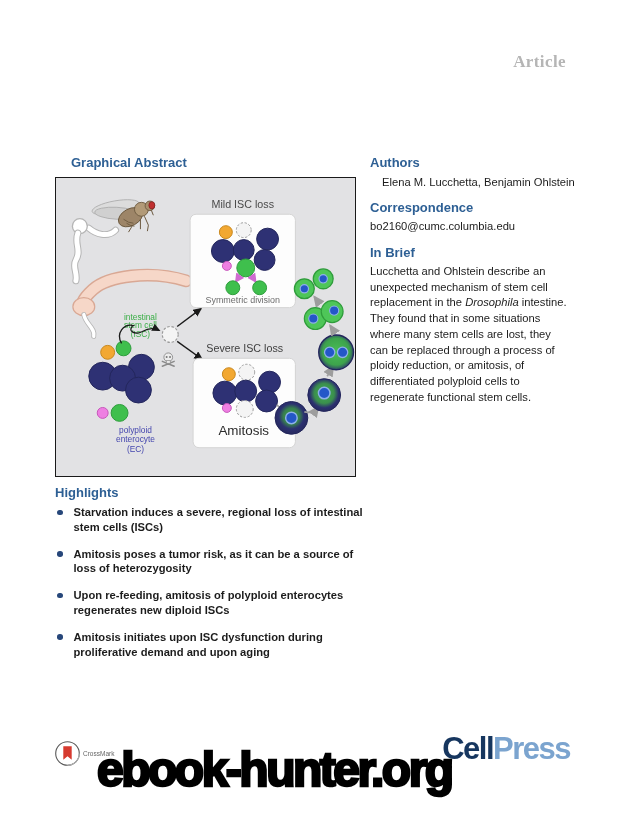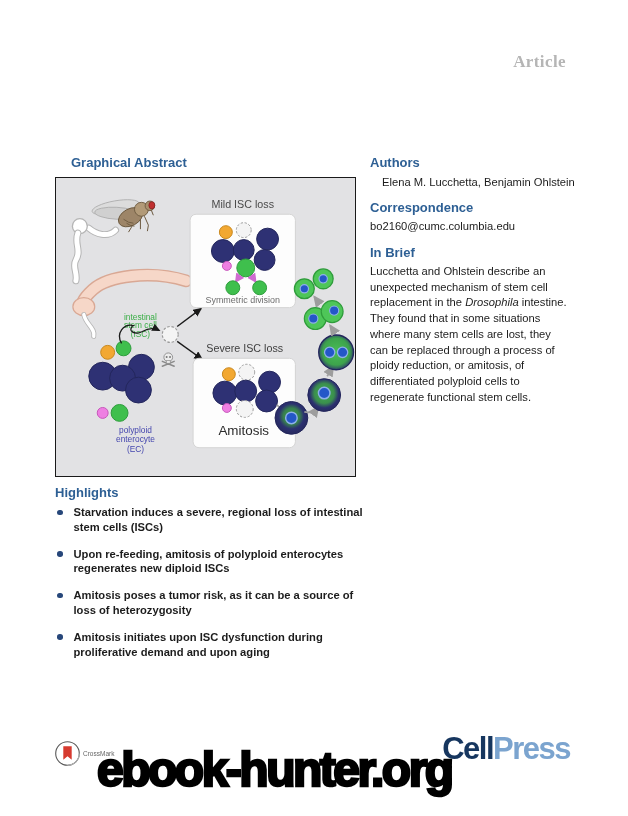--- a/index.html
+++ b/index.html
@@ -218,25 +218,25 @@
   <div class="abs rc" id="inbrief-text"><span>Lucchetta and Ohlstein describe an unexpected mechanism of stem cell replacement in the </span><span class="it">Drosophila</span><span> intestine. They found that in some situations where many stem cells are lost, they can be replaced through a process of ploidy reduction, or amitosis, of differentiated polyploid cells to regenerate functional stem cells.</span></div>
 
   <div class="abs sec-head" id="hl-heading">Highlights</div>
   <div class="abs" id="hl-list">
     <div class="hl-item">
       <span class="hl-dot"></span>
       <span class="hl-text">Starvation induces a severe, regional loss of intestinal stem cells (ISCs)</span>
     </div>
     <div class="hl-item">
       <span class="hl-dot"></span>
+      <span class="hl-text">Amitosis poses a tumor risk, as it can be a source of loss of heterozygosity</span>
+    </div>
+    <div class="hl-item">
+      <span class="hl-dot"></span>
       <span class="hl-text">Upon re-feeding, amitosis of polyploid enterocytes regenerates new diploid ISCs</span>
-    </div>
-    <div class="hl-item">
-      <span class="hl-dot"></span>
-      <span class="hl-text">Amitosis poses a tumor risk, as it can be a source of loss of heterozygosity</span>
     </div>
     <div class="hl-item">
       <span class="hl-dot"></span>
       <span class="hl-text">Amitosis initiates upon ISC dysfunction during proliferative demand and upon aging</span>
     </div>
   </div>
 
   <div class="abs" id="crossmark">
     <svg width="27" height="27" viewBox="0 0 27 27">
       <circle cx="13.5" cy="13.5" r="11.8" fill="#ffffff" stroke="#5a5a5a" stroke-width="1.1"></circle>

